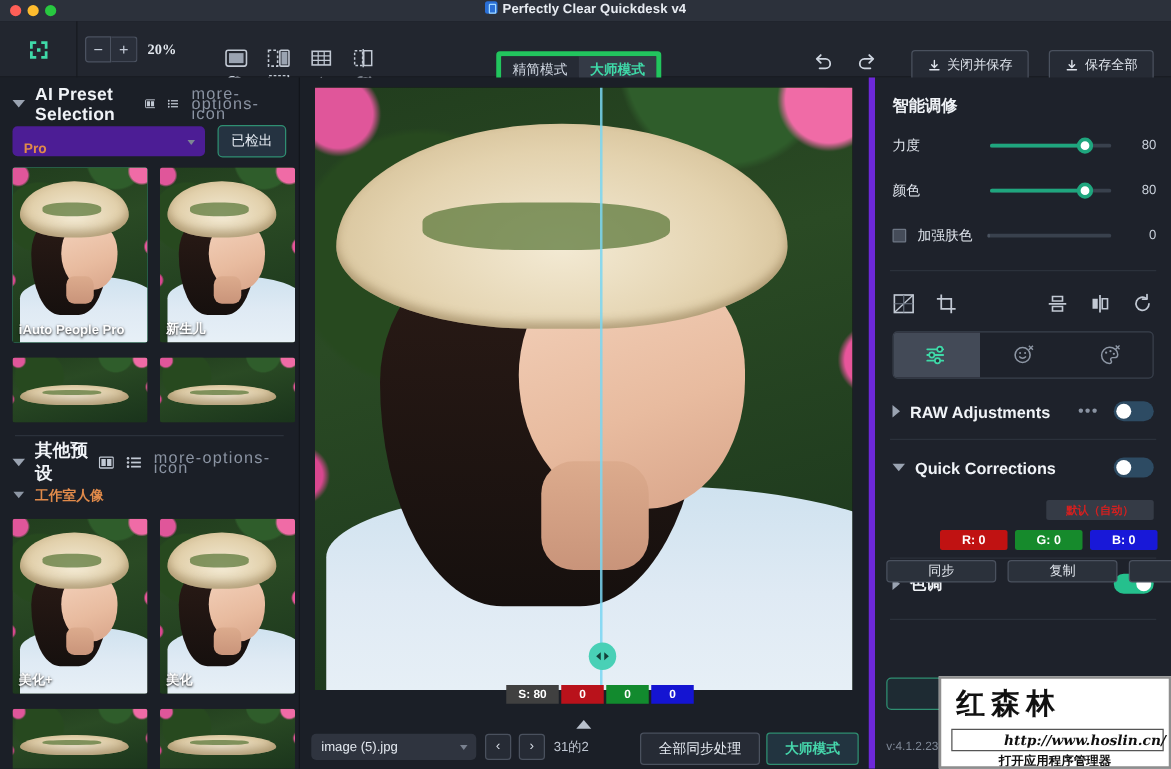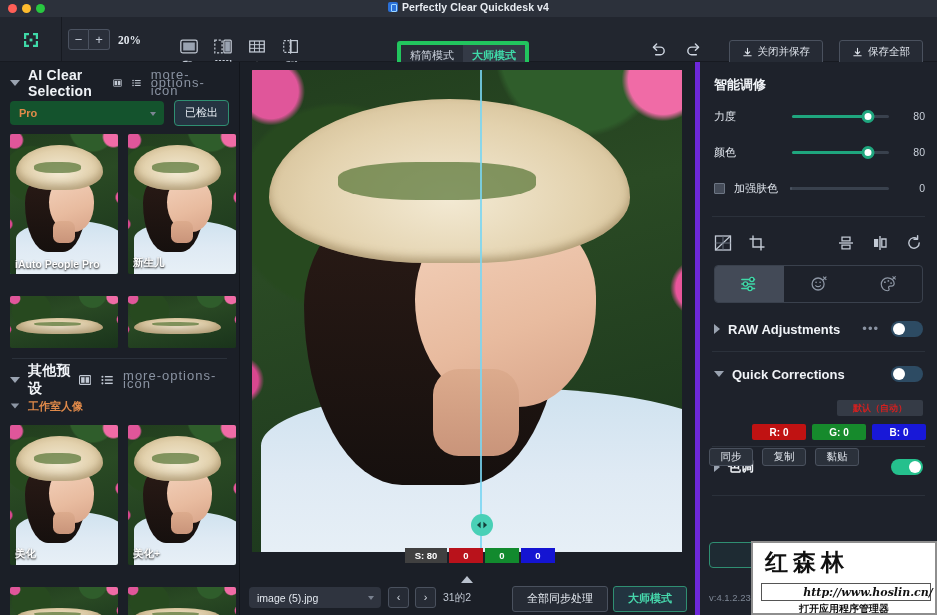--- a/index.html
+++ b/index.html
@@ -96,35 +96,35 @@
     border-top: 5px solid transparent; border-bottom: 5px solid transparent;
     border-left: 6px solid #9aa3b1; border-right: none;
   }
   .sec-title { font-size: 14px; font-weight: bold; color: #f0f3f7; letter-spacing: .2px; }
   .sec-tools { margin-left: auto; display: flex; align-items: center; gap: 10px; }
   .mini-ic { width: 14px; height: 12px; cursor: pointer; }
   .dots { color: #8a93a2; font-size: 13px; letter-spacing: 1px; line-height: 8px; cursor: pointer; }
 
   .pro-row { display: flex; align-items: center; gap: 10px; padding: 0 10px; margin-top: 2px; }
   .pro-select {
-    flex: 1; height: 24px; background: #14532d; border-radius: 4px; position: relative;
-    display: flex; align-items: center; padding-left: 9px; cursor: pointer;
+    flex: 1; height: 24px; background: #4c1d95; border-radius: 4px; position: relative;
+    display: flex; align-items: flex-end; padding-left: 9px; cursor: pointer;
   }
   .pro-select span { font-size: 11px; color: #e08a4a; font-weight: bold; }
   .pro-select:after {
     content: ""; position: absolute; right: 8px; top: 11px;
     border-left: 3.5px solid transparent; border-right: 3.5px solid transparent;
     border-top: 4px solid #7d8694;
   }
   .detect-btn {
     border: 1px solid #2f8f72; border-radius: 4px; background: #253341;
     font-size: 11px; color: #e6ecf3; padding: 4px 10px 5px; cursor: pointer; white-space: nowrap;
   }
 
-  .thumb-grid { display: grid; grid-template-columns: 108px 108px; gap: 22px 10px; padding: 8px 10px 0; }
+  .thumb-grid { display: grid; grid-template-columns: 108px 108px; gap: 12px 10px; padding: 8px 10px 0; }
   .thumb { position: relative; height: 140px; border-radius: 2px; overflow: hidden; cursor: pointer; }
   .thumb.sel { outline: 2px solid #3fd9a8; outline-offset: -2px; }
   .thumb .lbl {
     position: absolute; left: 5px; bottom: 4px; font-size: 10.5px; color: #fff;
     font-weight: bold; text-shadow: 0 1px 2px #000;
   }
   .thumb.short { height: 52px; }
   .divider { height: 1px; background: #2b313b; margin: 10px 12px 0; }
   .subgroup { display: flex; align-items: center; padding: 0 10px; height: 22px; }
   .subgroup .caret { border-top-color: #8d96a4; transform: scale(.85); }
@@ -280,21 +280,21 @@
     justify-content: center; font-weight: bold; cursor: pointer;
   }
   .rgb-row { position: absolute; left: 752px; top: 424px; display: flex; gap: 6px; }
   .rgb-pill {
     width: 54px; height: 16px; border-radius: 2px; font-size: 10px; font-weight: bold; color: #fff;
     display: flex; align-items: center; justify-content: center;
   }
   .rgb-pill.r { background: #c01212; } .rgb-pill.g { background: #168a2c; } .rgb-pill.b { background: #1818d8; }
   .btn3-row { position: absolute; left: 709px; top: 448px; display: flex; gap: 9px; }
   .btn3 {
-    width: 44px; height: 18px; border: 1px solid #4a515e; border-radius: 3px; background: #2b313b;
+    width: 88px; height: 18px; border: 1px solid #4a515e; border-radius: 3px; background: #2b313b;
     font-size: 10.5px; color: #e2e7ee; display: flex; align-items: center; justify-content: center; cursor: pointer;
   }
 
   .savepreset {
     position: absolute; left: 709px; top: 542px; width: 214px; height: 26px;
     border: 1px solid #2f8f72; border-radius: 4px; background: #1e2b33; color: #46d6ab;
     font-size: 11px; display: flex; align-items: center; justify-content: center; cursor: pointer;
   }
   .ver { position: absolute; left: 709px; top: 592px; font-size: 9.5px; color: #7e8795; }
   .appmgr { position: absolute; left: 778px; top: 591px; font-size: 10px; color: #c6cdd7; cursor: pointer; }
@@ -422,21 +422,21 @@
         </svg>
         <span>保存全部</span>
       </div>
     </div>
   </div>
 
   <div class="leftpanel">
 
     <div class="sec-head">
       <div class="caret"></div>
-      <div class="sec-title">AI Clear Selection</div>
+      <div class="sec-title">AI Preset Selection</div>
       <div class="sec-tools">
         <svg class="mini-ic" viewBox="0 0 14 12">
           <rect x="0.6" y="1" width="12.8" height="10" rx="1" fill="none" stroke="#c2c9d4" stroke-width="1.2"></rect>
           <rect x="2.4" y="2.8" width="4" height="6.4" fill="#c2c9d4"></rect>
           <rect x="7.6" y="2.8" width="4" height="6.4" fill="#c2c9d4"></rect>
         </svg>
         <svg class="mini-ic" viewBox="0 0 14 12">
           <circle cx="1.6" cy="2.2" r="1.2" fill="#c2c9d4"></circle>
             <rect x="4.4" y="1.4" width="9" height="1.6" fill="#c2c9d4"></rect>
           <circle cx="1.6" cy="6" r="1.2" fill="#c2c9d4"></circle>
@@ -528,33 +528,33 @@
       <div class="thumb">
         <div class="photo">
           <div class="bg"></div>
             <div class="dress"></div>
             <div class="hair"></div>
             <div class="face"></div>
           <div class="neck"></div>
             <div class="hat"></div>
             <div class="hatband"></div>
         </div>
-        <div class="lbl">美化</div>
+        <div class="lbl">美化+</div>
       </div>
       <div class="thumb">
         <div class="photo">
           <div class="bg"></div>
             <div class="dress"></div>
             <div class="hair"></div>
             <div class="face"></div>
           <div class="neck"></div>
             <div class="hat"></div>
             <div class="hatband"></div>
         </div>
-        <div class="lbl">美化+</div>
+        <div class="lbl">美化</div>
       </div>
       <div class="thumb short">
         <div class="photo">
           <div class="bg"></div>
             <div class="hat" style="top:40%"></div>
             <div class="hatband" style="top:48%"></div>
         </div>
       </div>
       <div class="thumb short">
         <div class="photo">

